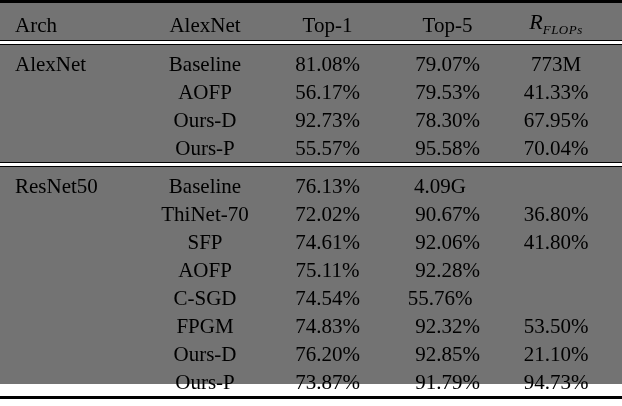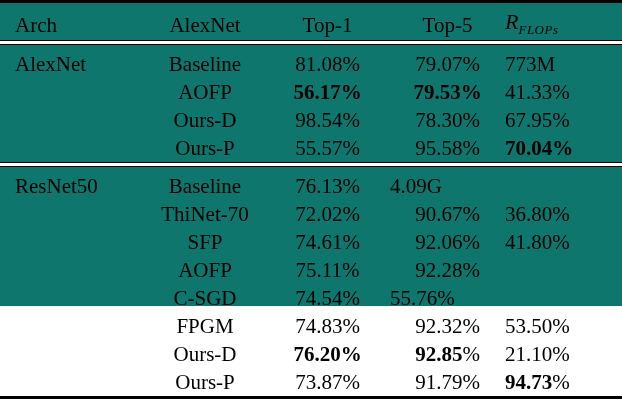--- a/index.html
+++ b/index.html
@@ -10,22 +10,22 @@
   body {
     width: 622px;
     height: 406px;
     font-family: "Liberation Serif", "DejaVu Serif", serif;
     color: #000000;
     overflow: hidden;
   }
   .figure {
     position: relative;
     width: 622px;
-    height: 306px;
-    background: #0f766e;
+    height: 384px;
+    background: #737373;
   }
   .rule-top {
     height: 3px;
     background: #000000;
   }
   .rule-bottom {
     height: 3px;
     background: #000000;
   }
   .double-rule {
@@ -50,27 +50,27 @@
   }
   .c { overflow: visible; }
   .c.arch {
     text-align: left;
     padding-left: 15px;
   }
   .c.method { text-align: center; }
   .c.top1   { text-align: center; }
   .c.top5   { text-align: center; }
   .c.rflops {
-    text-align: left;
+    text-align: center;
     padding-right: 15px;
   }
   .tbody {
     padding-top: 5px;
   }
-  .b { font-weight: bold; }
+  .b { font-weight: normal; }
   .math-r {
     font-style: italic;
     font-size: 22px;
   }
   .math-sub {
     font-style: italic;
     font-size: 13px;
     letter-spacing: 0.5px;
   }
 </style>
@@ -102,21 +102,21 @@
         <div class="row">
           <div class="c arch"></div>
           <div class="c method">AOFP</div>
           <div class="c top1"><span class="b">56.17%</span></div>
           <div class="c top5"><span class="b">79.53%</span></div>
           <div class="c rflops"><span>41.33%</span></div>
         </div>
         <div class="row">
           <div class="c arch"></div>
           <div class="c method">Ours-D</div>
-          <div class="c top1"><span>98.54%</span></div>
+          <div class="c top1"><span>92.73%</span></div>
           <div class="c top5"><span>78.30%</span></div>
           <div class="c rflops"><span>67.95%</span></div>
         </div>
         <div class="row">
           <div class="c arch"></div>
           <div class="c method">Ours-P</div>
           <div class="c top1"><span>55.57%</span></div>
           <div class="c top5"><span>95.58%</span></div>
           <div class="c rflops"><span class="b">70.04%</span></div>
         </div>

